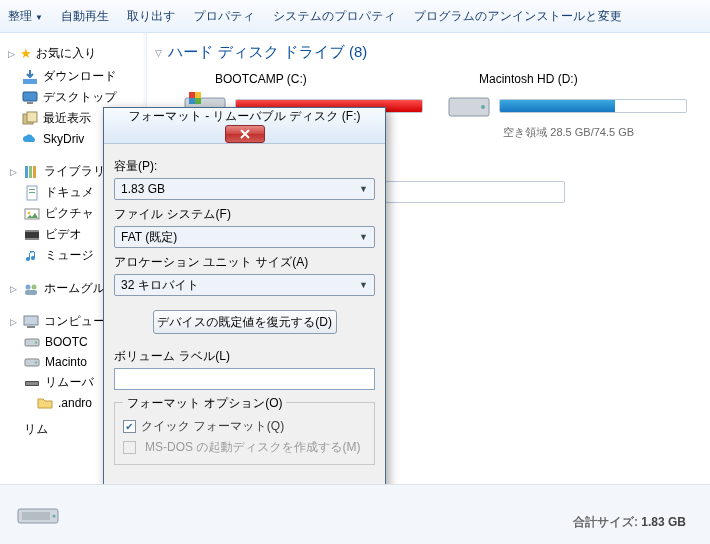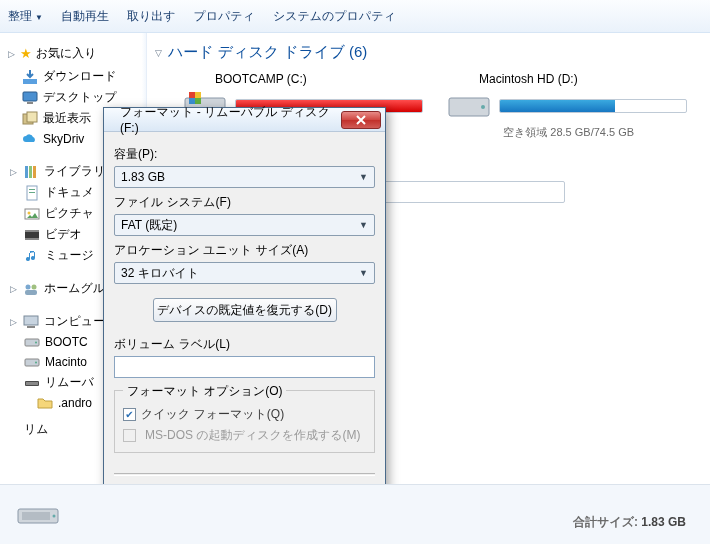--- a/index.html
+++ b/index.html
@@ -70,23 +70,24 @@
   .section-head2 { color: #0b4f9e; font-size: 15px; margin: 16px 0 0 36px; }
   .empty-box { margin: 6px 0 0 36px; width: 374px; height: 22px; border: 1px solid #bfcad6; border-radius: 2px; }
 
   
   .modal {
     position: absolute; left: 103px; top: 107px; width: 283px; height: 421px;
     background: #f0f0f0; border: 1px solid #4a6a8a;
     box-shadow: 3px 3px 10px rgba(0,0,0,0.35);
   }
   .modal-title {
-    height: 24px; background: linear-gradient(#f7fbff, #dbe8f6);
-    display: flex; align-items: center; padding: 0 4px 0 16px;
+    height: 36px; background: linear-gradient(#f7fbff, #dbe8f6);
+    display: flex; align-items: center; padding: 0 4px 0 4px;
     border-bottom: 1px solid #b8c8da;
+    flex-direction: column;
   }
   .modal-title span { flex: 1; }
   .close-btn {
     width: 40px; height: 18px; border: 1px solid #8a2a2a; border-radius: 3px;
     background: linear-gradient(#e78b87, #cf4742 49%, #c12f2a 50%, #d05b56);
     color: #fff; display: flex; align-items: center; justify-content: center;
     font-weight: bold; font-size: 11px;
   }
   .modal-body { padding: 8px 10px; }
   .m-label { margin: 6px 0 3px; }
@@ -137,20 +138,21 @@
 </style>
 </head>
 <body>
 
 <div class="toolbar">
   <span class="item"><span>整理</span><span class="arrow">▼</span></span>
   <span class="item">自動再生</span>
   <span class="item">取り出す</span>
   <span class="item">プロパティ</span>
   <span class="item">システムのプロパティ</span>
+  <span class="item">プログラムのアンインストールと変更</span>
 </div>
 
 <div class="main">
   <div class="sidebar">
     <div class="tree-header">
       <span class="tree-caret">▷</span>
         <span class="star">★</span>
       <span>お気に入り</span>
     </div>
     <div class="tree-item">
@@ -298,21 +300,21 @@
       <span>.andro</span>
     </div>
     <div class="tree-item sub" style="margin-top:6px">
       <span>リム</span>
     </div>
   </div>
 
   <div class="content">
     <div class="section-head">
       <span class="caret">▽</span>
-      <span>ハード ディスク ドライブ (6)</span>
+      <span>ハード ディスク ドライブ (8)</span>
     </div>
     <div class="drives">
       <div class="drive">
         <div class="drive-name">BOOTCAMP (C:)</div>
         <div class="drive-row">
           <div class="drive-icon">
             <svg viewBox="0 0 44 32">
                 <rect x="2" y="8" width="40" height="18" rx="2" fill="#d0d6dc" stroke="#8a98a8"></rect>
                 <rect x="6" y="2" width="12" height="12" fill="#3a8fd0"></rect>
                 <rect x="6" y="2" width="6" height="6" fill="#e04030"></rect>

